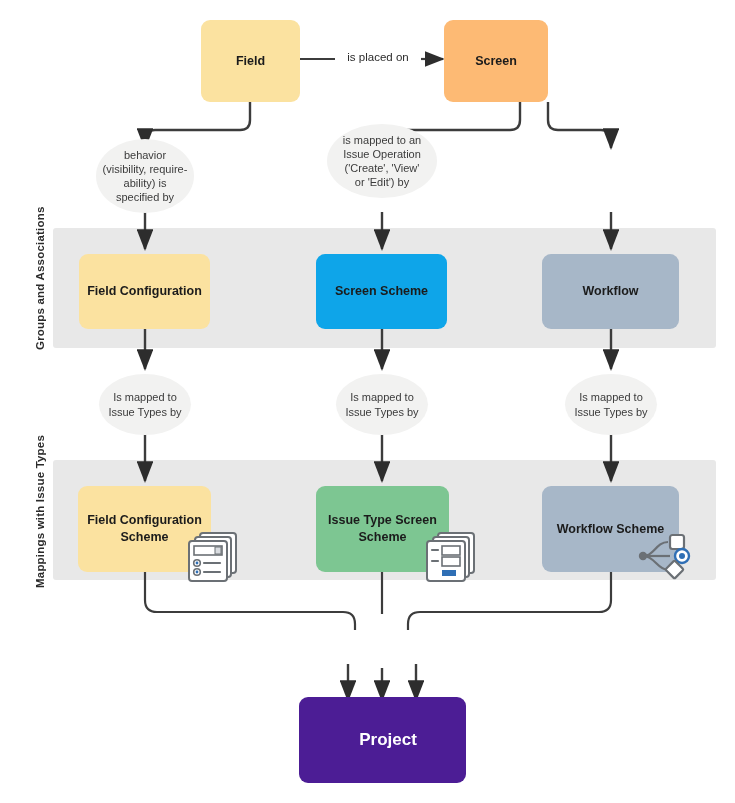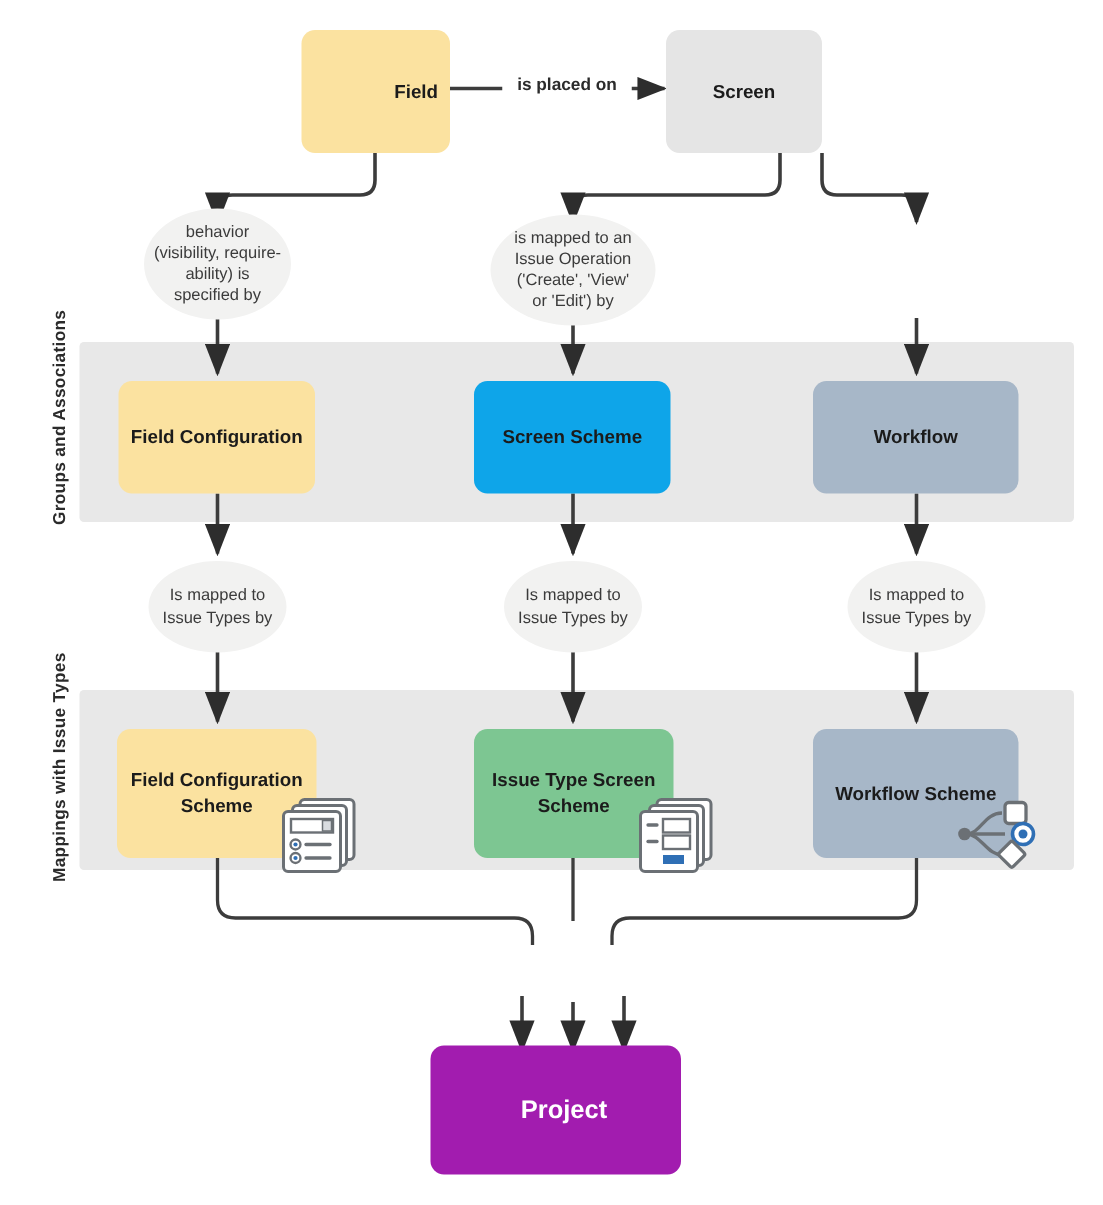--- a/index.html
+++ b/index.html
@@ -139,41 +139,41 @@
       <path d="M382,572 L382,614" stroke-width="2.2"></path>
 
       <path d="M611,572 L611,600 Q611,612 599,612 L420,612 Q408,612 408,624 L408,630" stroke-width="2.2"></path>
 
       <path d="M348,664 L348,700" marker-end="url(#arrowhead)"></path>
       <path d="M382,668 L382,700" marker-end="url(#arrowhead)"></path>
       <path d="M416,664 L416,700" marker-end="url(#arrowhead)"></path>
     </g>
   </svg>
 
-  <div class="node-box" style="left:201px; top:20px; width:99px; height:82px; background:#fbe2a0;justify-content:flex-end;">
+  <div class="node-box" style="left:201px; top:20px; width:99px; height:82px; background:#fbe2a0;">
     <span class="node-label">Field</span>
   </div>
 
-  <div class="node-box" style="left:444px; top:20px; width:104px; height:82px; background:#e5e5e5;">
+  <div class="node-box" style="left:444px; top:20px; width:104px; height:82px; background:#fdba74;">
     <span class="node-label">Screen</span>
   </div>
 
   <div style="position:absolute; left:335px; top:51px; width:86px; text-align:center;
-              font-size:11.5px; font-weight:bold; color:#2b2b2b; background:#ffffff;">
+              font-size:11.5px; font-weight:normal; color:#2b2b2b; background:#ffffff;">
     <span>is placed on</span>
   </div>
 
   <div class="rel-ellipse" style="left:96px; top:139px; width:98px; height:74px;">
     <span class="rel-label">behavior
 (visibility, require-
 ability) is
 specified by</span>
   </div>
 
-  <div class="rel-ellipse" style="left:327px; top:143px; width:110px; height:74px;">
+  <div class="rel-ellipse" style="left:327px; top:124px; width:110px; height:74px;">
     <span class="rel-label">is mapped to an
 Issue Operation
 ('Create', 'View'
 or 'Edit') by</span>
   </div>
 
 
   <div class="node-box" style="left:79px; top:254px; width:131px; height:75px; background:#fbe2a0;">
     <span class="node-label">Field Configuration</span>
   </div>
@@ -263,17 +263,17 @@
       </g>
       <circle cx="9" cy="26" r="4.2" fill="#6b7075"></circle>
       <rect x="36" y="5" width="14" height="14" rx="2.5" fill="#ffffff" stroke="#6b7075" stroke-width="2.2"></rect>
       <circle cx="48" cy="26" r="7" fill="#ffffff" stroke="#2f6fb5" stroke-width="2.4"></circle>
       <circle cx="48" cy="26" r="3" fill="#2f6fb5"></circle>
       <rect x="34" y="33" width="13" height="13" rx="1.5" fill="#ffffff" stroke="#6b7075" stroke-width="2.2" transform="rotate(45 40.5 39.5)"></rect>
     </svg>
   </div>
 
 
-  <div class="node-box emphasis" style="left:287px; top:697px; width:167px; height:86px; background:#a21caf;padding-left:19px;">
+  <div class="node-box emphasis" style="left:299px; top:697px; width:167px; height:86px; background:#4c1d95;padding-left:19px;">
     <span class="node-label">Project</span>
   </div>
 
 </div>
 
 </body></html>

